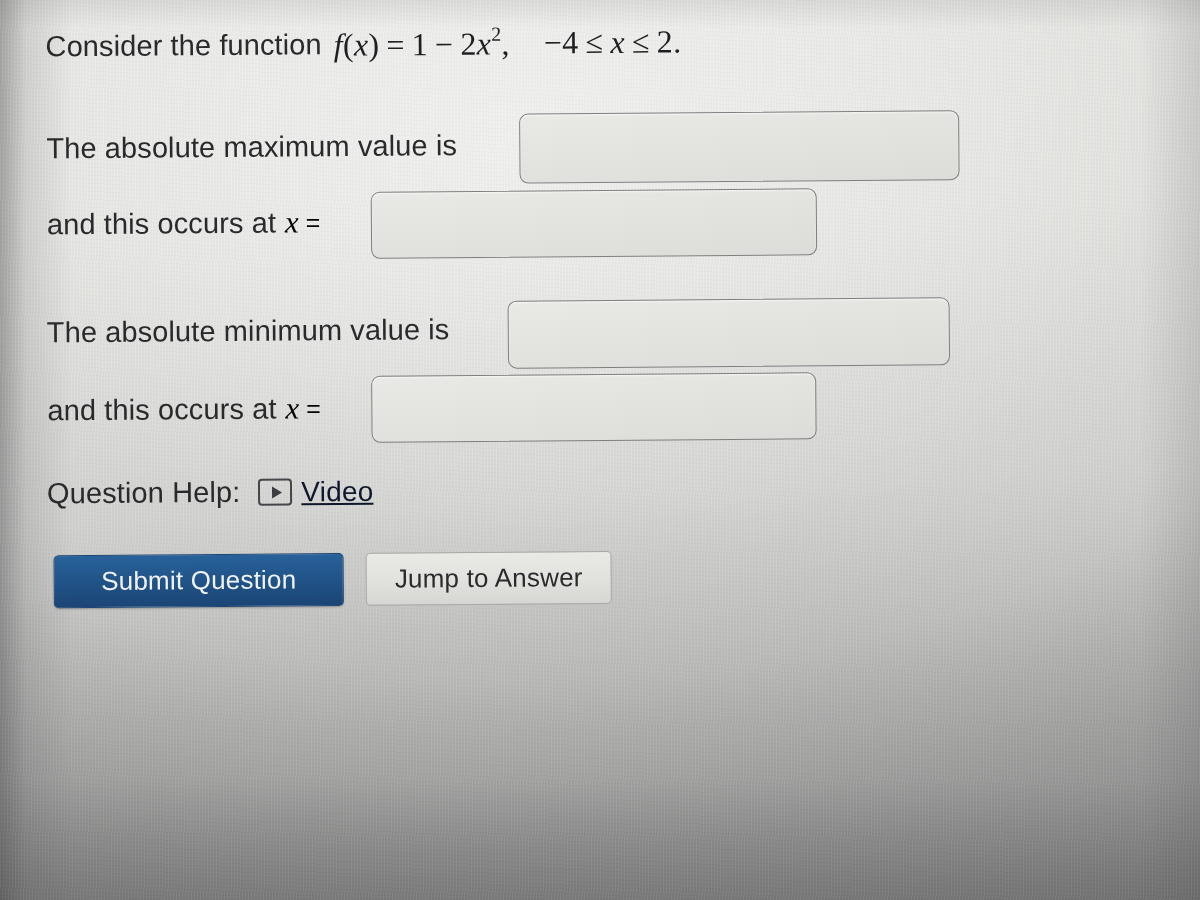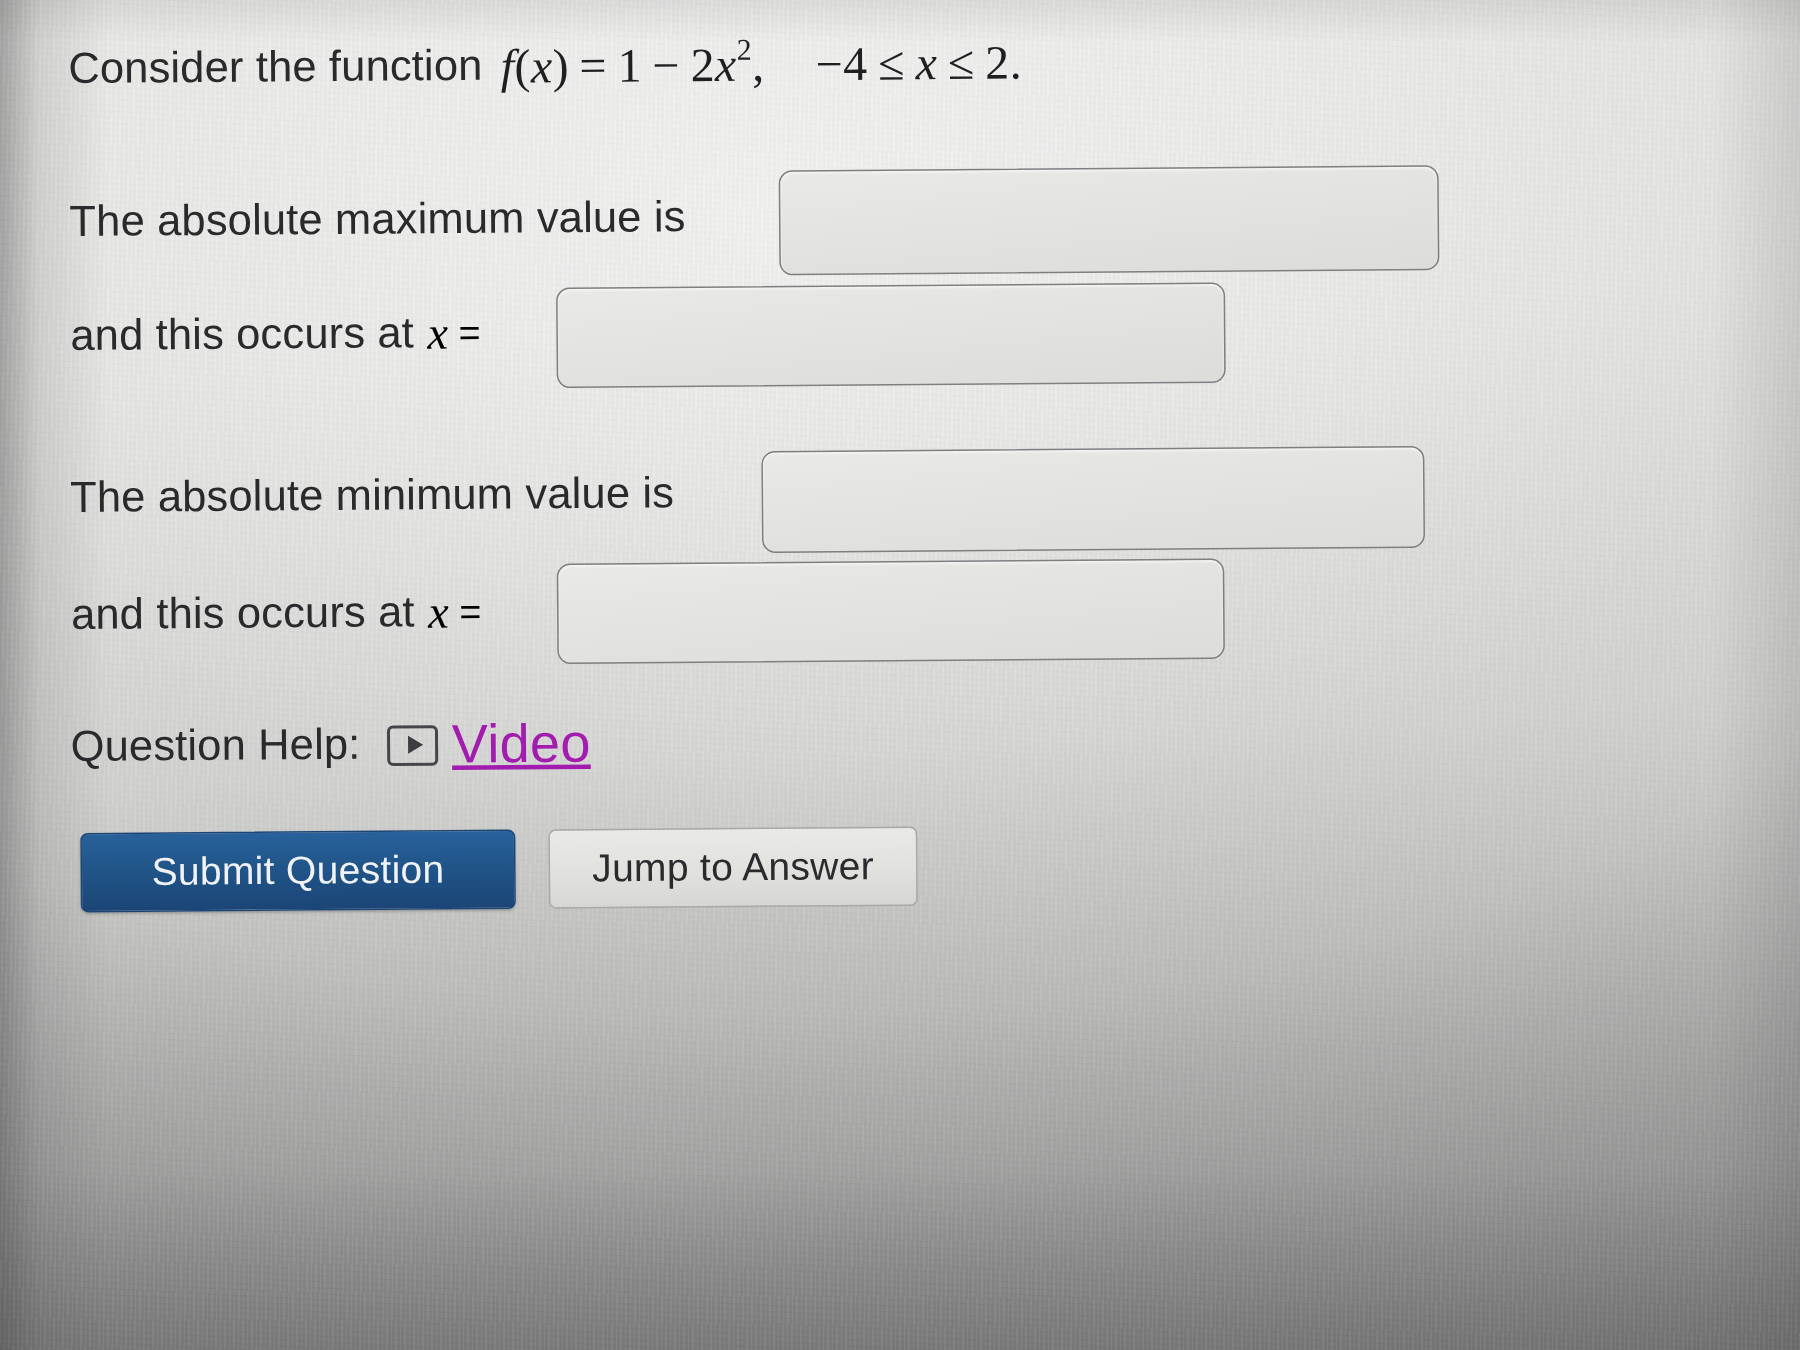--- a/index.html
+++ b/index.html
@@ -152,22 +152,22 @@
   }
   #video-icon .tri {
     width: 0; height: 0;
     border-left: 10px solid #3c3d41;
     border-top: 6px solid transparent;
     border-bottom: 6px solid transparent;
     margin-left: 3px;
   }
   #video-link {
     font-family: "Liberation Sans", sans-serif;
-    font-size: 36px;
-    color: #a21caf;
+    font-size: 28px;
+    color: #0f172a;
     letter-spacing: 0.2px;
   }
 
   
   #row-buttons { left: 52px; top: 551px; }
   .btn {
     box-sizing: border-box;
     font-family: "Liberation Sans", sans-serif;
     font-size: 26px;
     border-radius: 5px;

